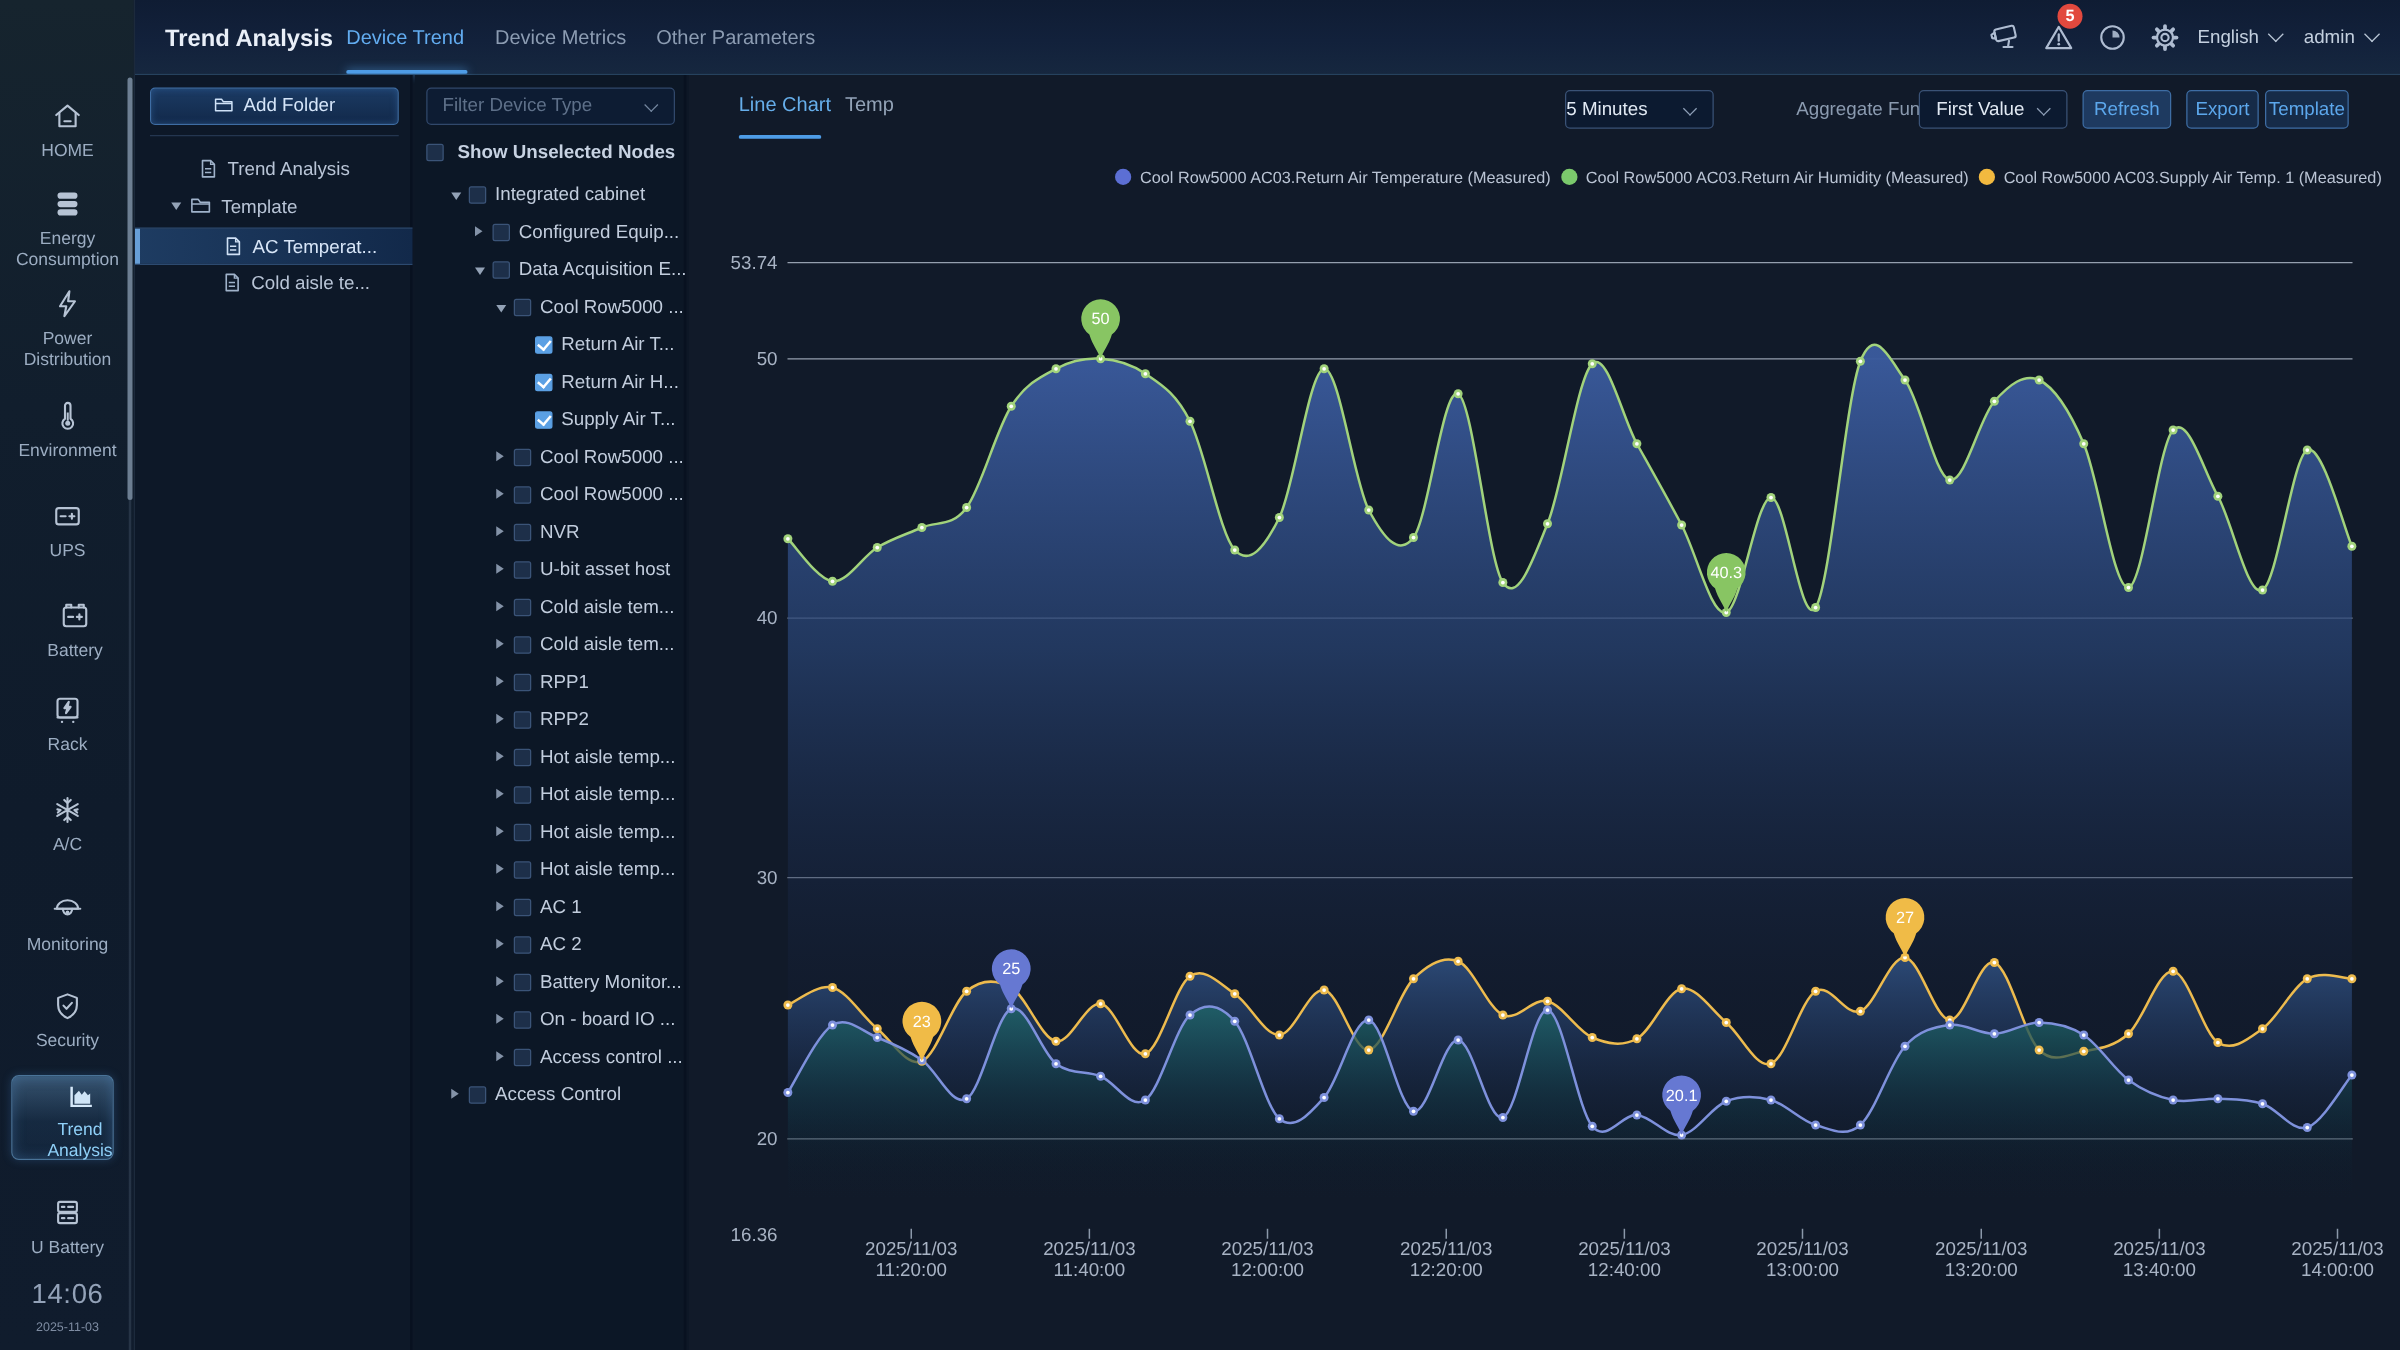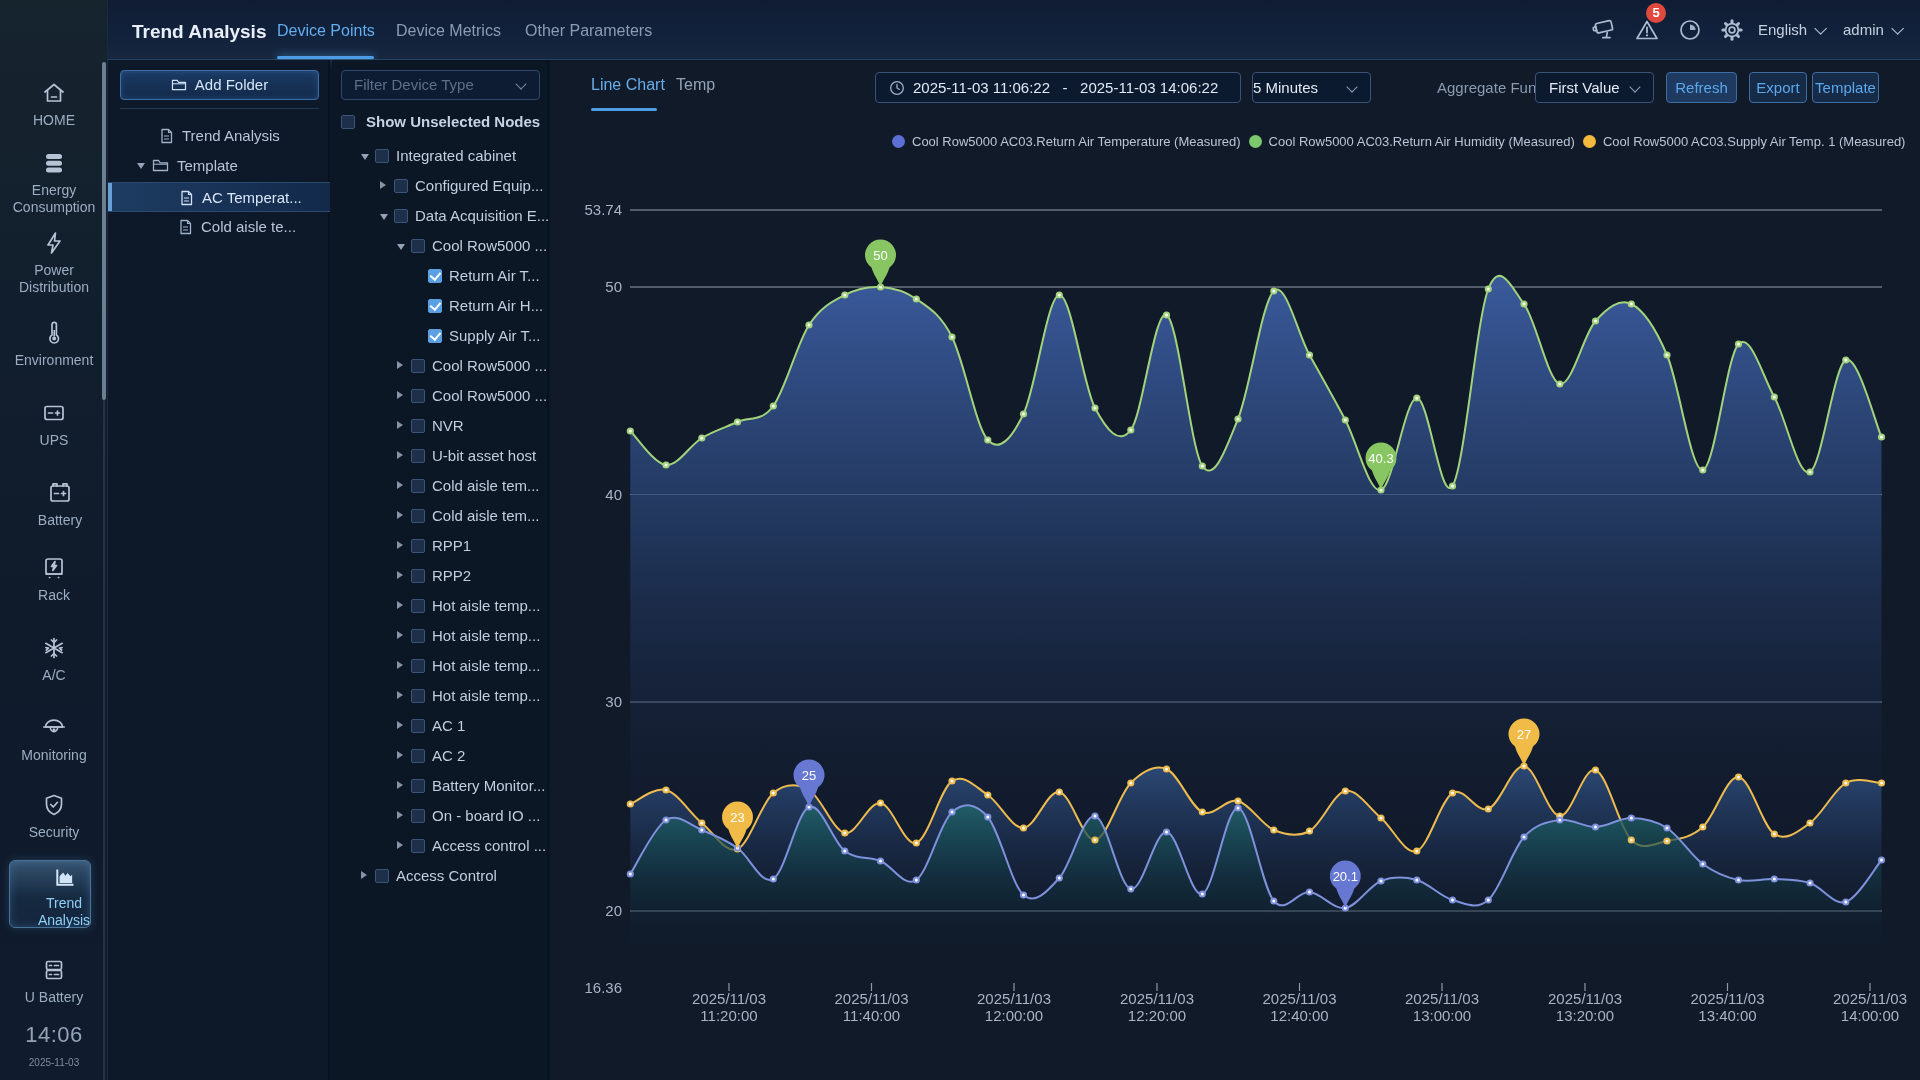--- a/index.html
+++ b/index.html
@@ -92,21 +92,21 @@
   background:rgba(28,58,99,.55); color:#5ca7ec; font-size:15px; text-align:center; line-height:29px; }
 #legend { position:absolute; left:341px; top:74px; width:1030px; height:20px; font-size:13px; color:#bac4d4; white-space:nowrap; }
 #legend .dot { display:inline-block; width:13px; height:13px; border-radius:50%;
   margin:0 7px 0 8px; vertical-align:-2px; }
 </style>
 </head>
 <body>
 <div id="app">
   <div id="topbar">
     <div class="title">Trend Analysis</div>
-    <div class="tab active" style="left:169px;">Device Points</div>
+    <div class="tab active" style="left:169px;">Device Trend</div>
     <div class="tab" style="left:288px;">Device Metrics</div>
     <div class="tab" style="left:417px;">Other Parameters</div>
     <div class="tab-underline"></div>
     <svg class="topicon" style="left:1482px;top:16px;" width="27" height="27" viewBox="0 0 27 27">
         <g transform="rotate(-13 13 11)">
           <rect x="6" y="6.2" width="16" height="9.6" rx="1.6" stroke="#aebcd1" stroke-width="1.7" fill="none" stroke-linecap="round" stroke-linejoin="round"></rect>
           <path d="M3.2 9.6 L6 8.5 V13.4 L3.2 12.3 Z" stroke="#aebcd1" stroke-width="1.7" fill="none" stroke-linecap="round" stroke-linejoin="round"></path>
         </g>
         <path d="M17.2 16.6 L16.4 21.6 M12.8 21.6 H20" stroke="#aebcd1" stroke-width="1.7" fill="none" stroke-linecap="round" stroke-linejoin="round"></path>
       </svg>
@@ -390,24 +390,20 @@
         <span class="caret-r" style="left:29px;"></span>
         <span class="cbox" style="left:43px;"></span>
         <span style="position:absolute;left:64px;">Access Control</span>
       </div>
   </div>
 
   <div id="chartpanel">
     <div id="linechart-tab">Line Chart</div>
     <div id="table-tab">Temp</div>
     <div id="lc-underline"></div>
-    <div class="ctl" style="left:324px;width:366px;height:31px;line-height:29px;color:#dfe8f4;font-size:15px;padding-left:13px;"><svg width="16" height="16" viewBox="0 0 16 16" style="vertical-align:-3px;margin:0 8px 0 0;">
-          <circle cx="8" cy="8" r="6.3" stroke="#9fb0c5" stroke-width="1.3" fill="none"></circle>
-          <path d="M8 4.5 V8 L10.5 9.5" stroke="#9fb0c5" stroke-width="1.3" fill="none" stroke-linecap="round"></path>
-        </svg>2025-11-03 11:06:22&nbsp;&nbsp;&nbsp;-&nbsp;&nbsp;&nbsp;2025-11-03 14:06:22</div>
       <div class="ctl" style="left:701px;width:119px;height:31px;line-height:29px;color:#e2eaf4;font-size:15px;">5 Minutes<span style="position:absolute;right:14px;top:10px;width:8px;height:8px;border-right:1.5px solid #8fa0b8;border-bottom:1.5px solid #8fa0b8;transform:rotate(45deg);"></span></div>
       <div style="position:absolute;left:842px;top:19px;font-size:15px;color:#8b9bb0;margin-left:44px;">Aggregate Function:</div>
       <div class="ctl" style="left:984px;width:119px;height:31px;line-height:29px;color:#e2eaf4;font-size:15px;padding-left:13px;">First Value<span style="position:absolute;right:14px;top:10px;width:8px;height:8px;border-right:1.5px solid #8fa0b8;border-bottom:1.5px solid #8fa0b8;transform:rotate(45deg);"></span></div>
       <div class="btn" style="left:1115px;width:71px;background:rgba(35,70,115,.75);">Refresh</div>
       <div class="btn" style="left:1198px;width:58px;">Export</div>
       <div class="btn" style="left:1261px;width:67px;">Template</div>
     <div id="legend"><span class="dot" style="background:#5c6fd4;margin-left:0;"></span>Cool Row5000 AC03.Return Air Temperature (Measured)<span class="dot" style="background:#7bc96c;"></span>Cool Row5000 AC03.Return Air Humidity (Measured)<span class="dot" style="background:#f2b93f;"></span>Cool Row5000 AC03.Supply Air Temp. 1 (Measured)</div>
     <div style="position:absolute;left:0;top:0;width:1369px;height:1020px;">
       <svg width="1371" height="1020" viewBox="549 60 1371 1020" font-family="Liberation Sans, sans-serif">
           <defs>

